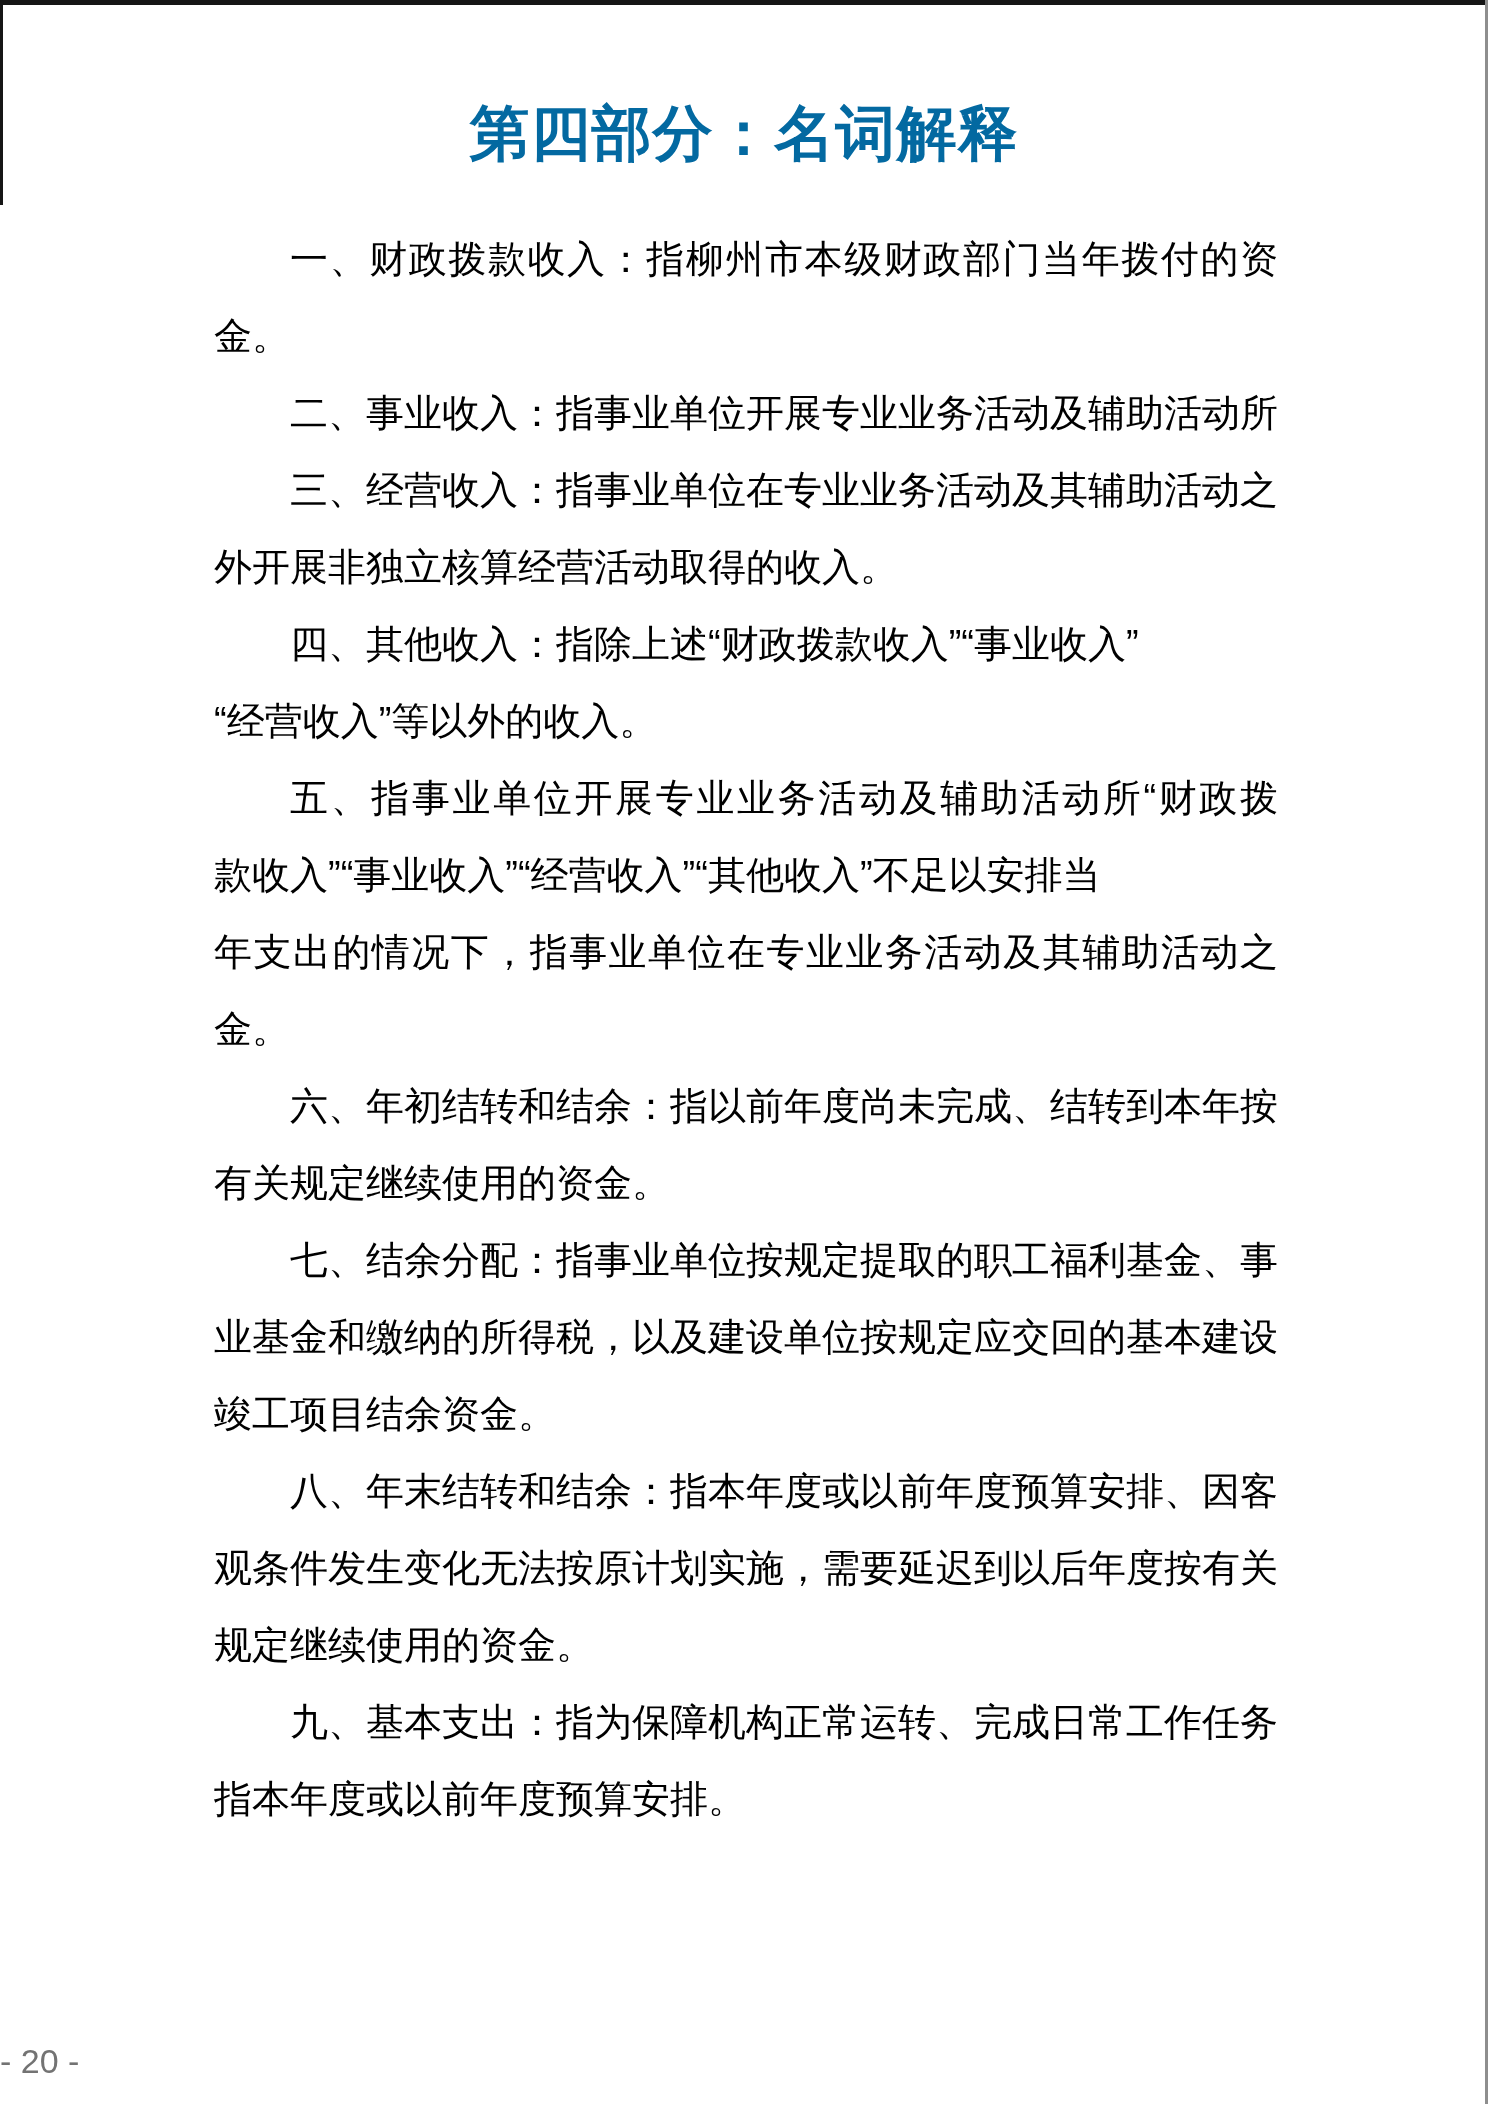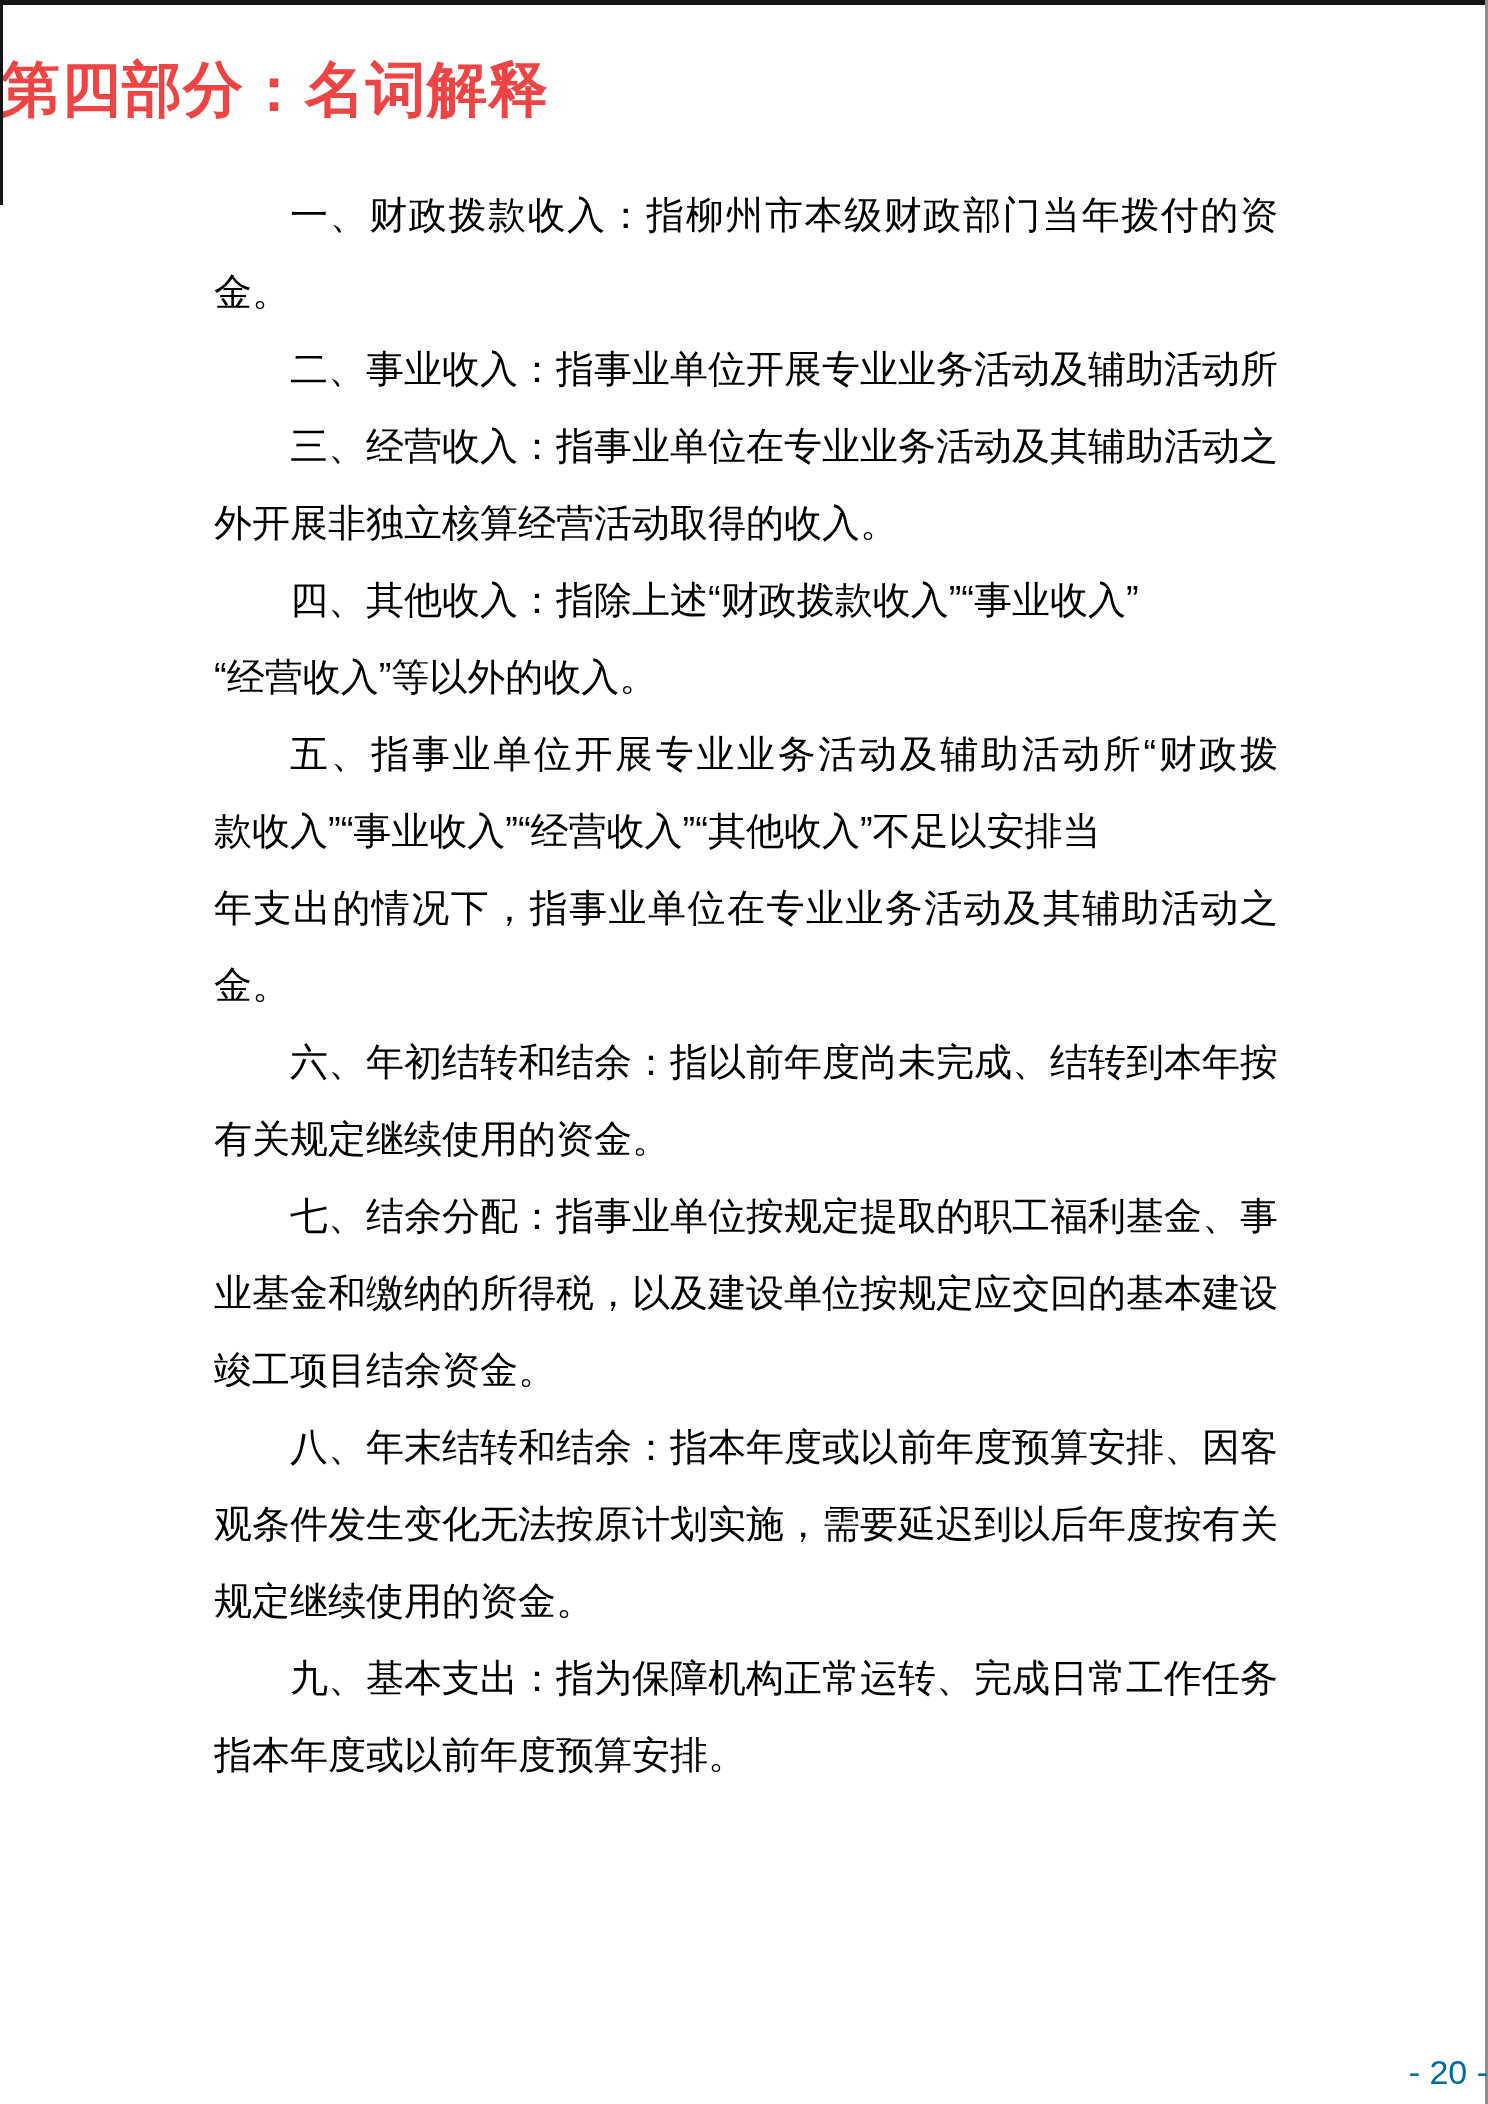--- a/index.html
+++ b/index.html
@@ -29,27 +29,27 @@
     width: 3px; height: 205px;
     background: #151515;
   }
   .right-border {
     position: absolute;
     top: 0; right: 0;
     width: 3px; height: 100%;
     background: #8e8e8e;
   }
   .title {
-    padding-top: 60px;
-    text-align: left;
+    padding-top: 104px;
+    text-align: center;
     font-size: 60px;
     line-height: 60px;
     font-weight: bold;
     letter-spacing: 1px;
-    color: #ef4444;
+    color: #0369a1;
   }
   .doc-body {
     margin-top: 57px;
     margin-left: 214px;
     width: 28em;
     font-size: 38px;
     line-height: 77px;
   }
   .doc-body .line {
     height: 77px;
@@ -62,25 +62,24 @@
   .doc-body .line.full {
     text-align: justify;
     text-align-last: justify;
     text-justify: inter-character;
   }
   .page-number {
     position: absolute;
     top: 2042px;
     left: 0;
     width: 100%;
-    text-align: right;
+    text-align: left;
     font-size: 34px;
     line-height: 38px;
-    color: #0369a1;
-    margin-top: 11px;
+    color: #737373;
   }
 </style>
 </head>
 <body>
 
 <div class="page">
   <div class="top-border"></div>
   <div class="left-border"></div>
   <div class="right-border"></div>
 

